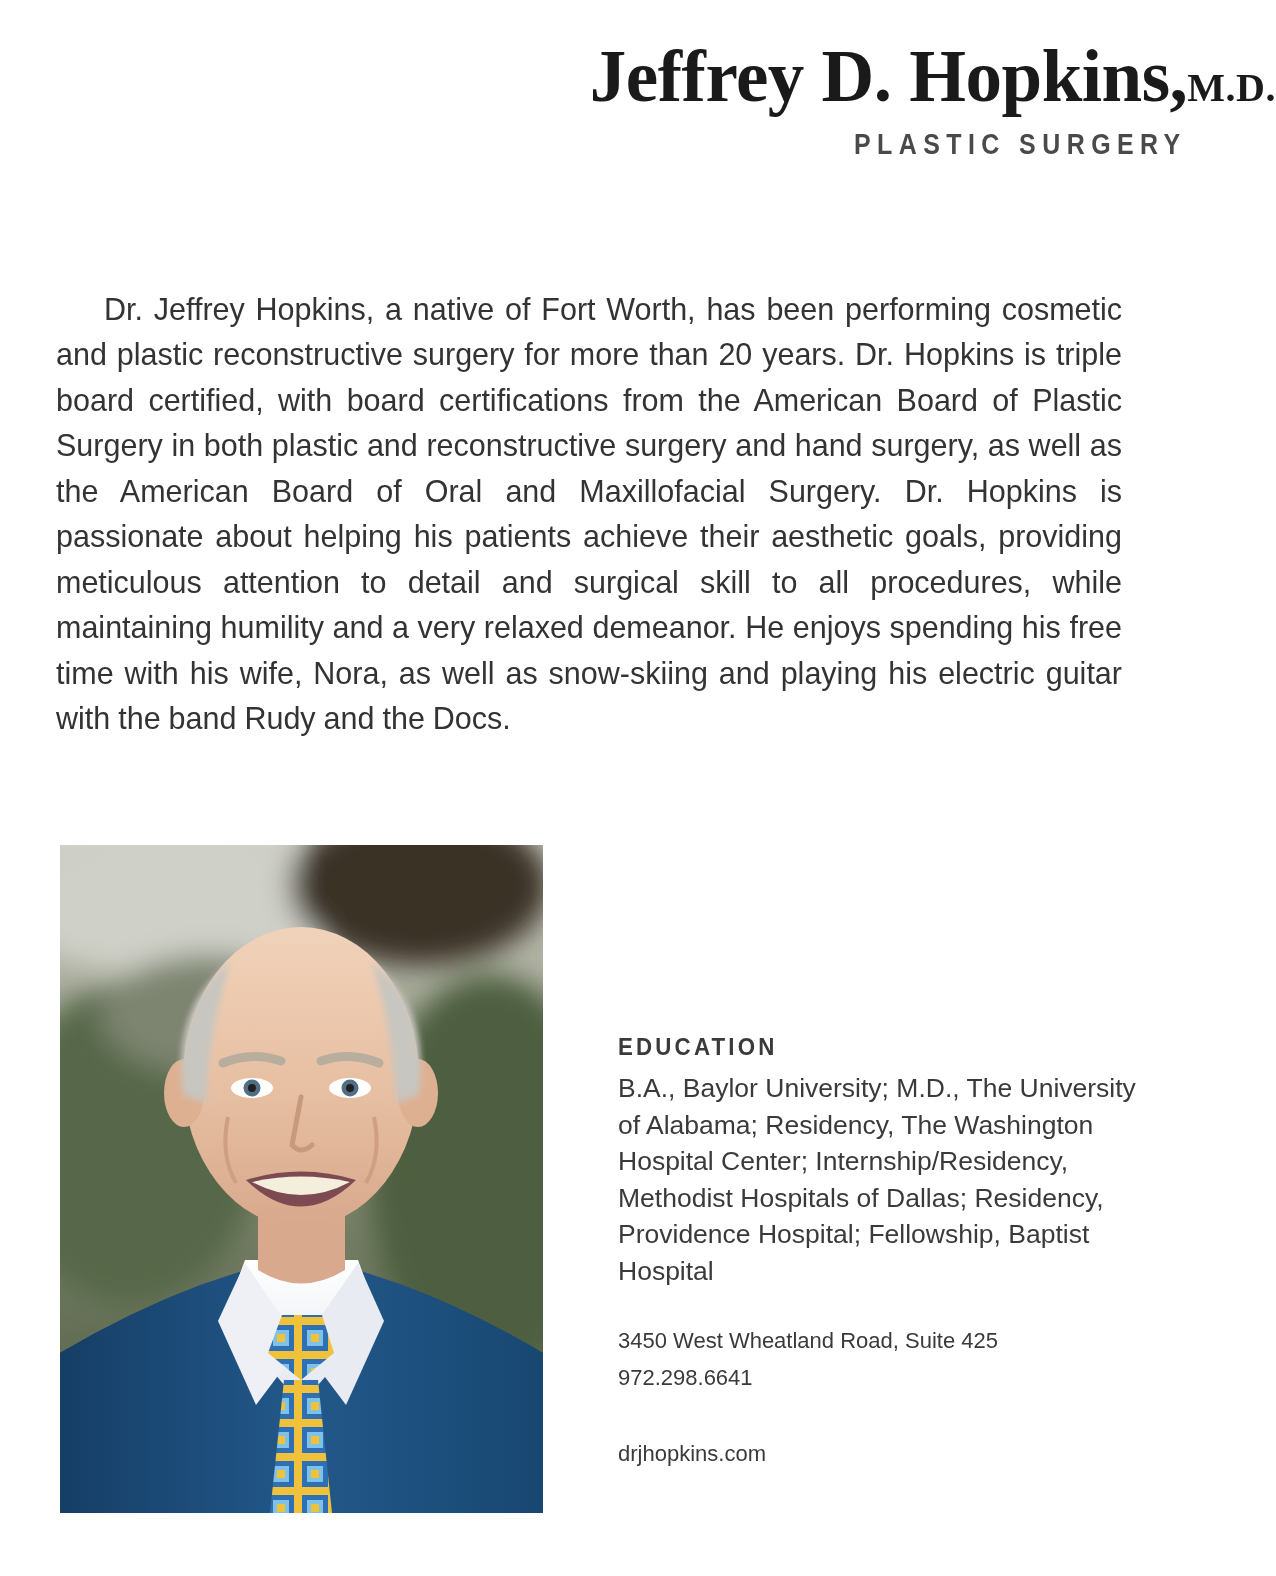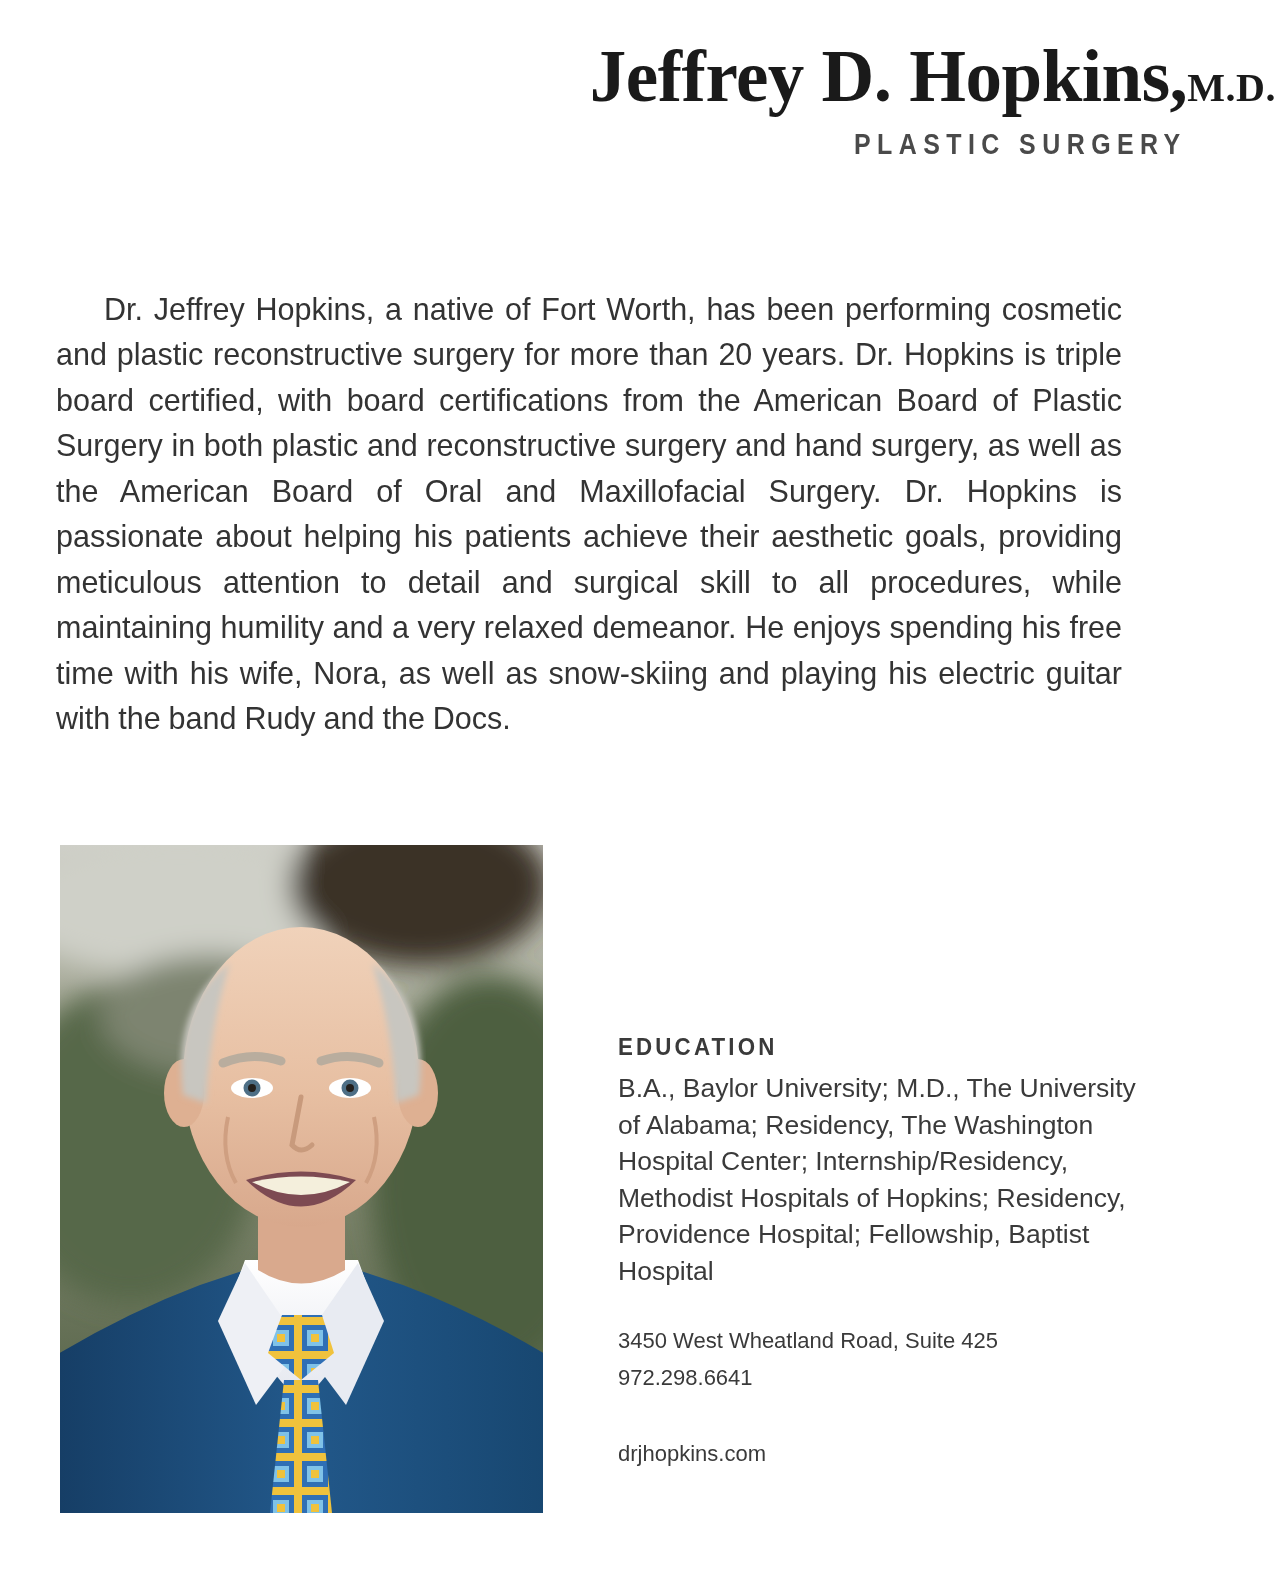--- a/index.html
+++ b/index.html
@@ -204,21 +204,21 @@
     <path d="M186 335 Q241 318 296 335 Q241 388 186 335 Z" fill="#7d4a52"></path>
     <path d="M192 337 Q241 326 290 337 Q241 363 192 337 Z" fill="#f4efdc"></path>
 
     <path d="M168 272 Q160 310 176 338" stroke="#cf9f81" stroke-width="4" fill="none"></path>
     <path d="M314 272 Q322 310 306 338" stroke="#cf9f81" stroke-width="4" fill="none"></path>
   </svg>
 </div>
 
 <div class="info-col">
   <div class="section-heading">EDUCATION</div>
-  <div class="info-body">B.A., Baylor University; M.D., The University of Alabama; Residency, The Washington Hospital Center; Internship/Residency, Methodist Hospitals of Hopkins; Residency, Providence Hospital; Fellowship, Baptist Hospital</div>
+  <div class="info-body">B.A., Baylor University; M.D., The University of Alabama; Residency, The Washington Hospital Center; Internship/Residency, Methodist Hospitals of Dallas; Residency, Providence Hospital; Fellowship, Baptist Hospital</div>
 
   <div class="info-block">
     <span class="info-line">3450 West Wheatland Road, Suite 425</span>
     <span class="info-line">972.298.6641</span>
   </div>
 
   <div class="info-block website">
     <span class="info-line">drjhopkins.com</span>
   </div>
 </div>

